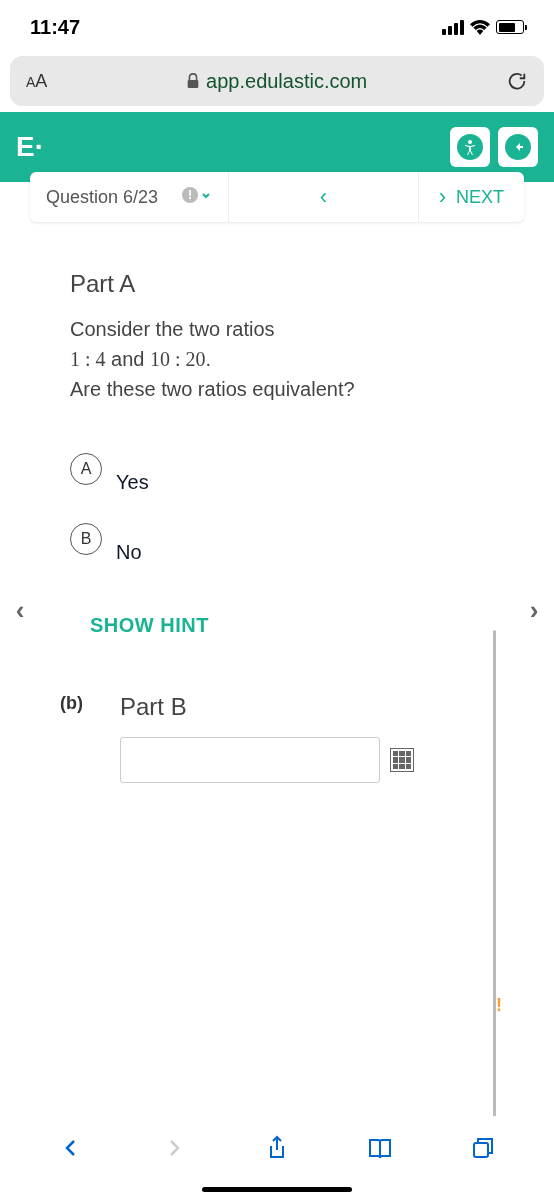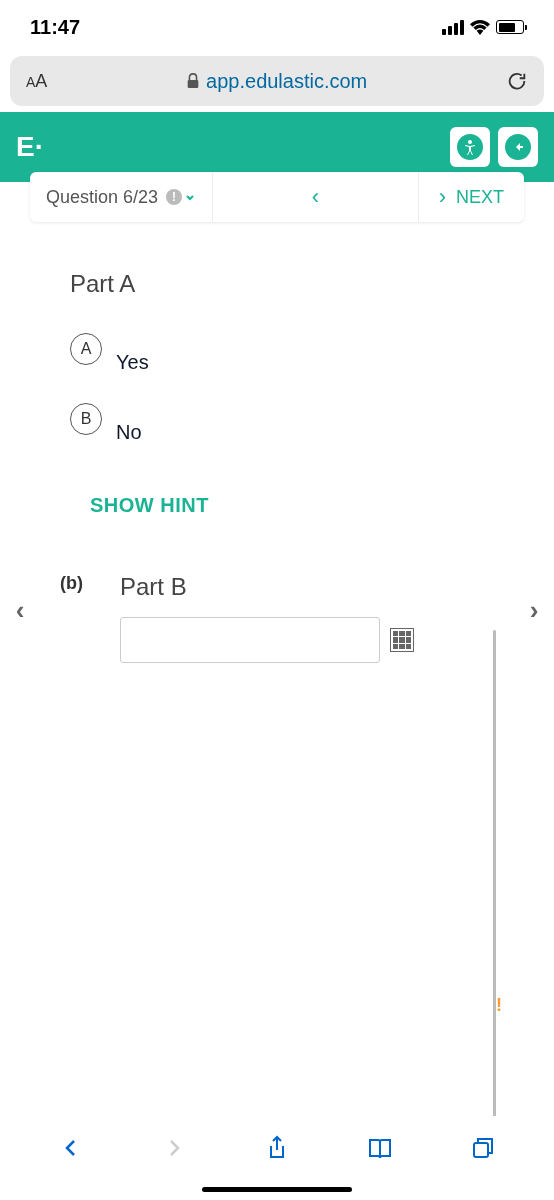--- a/index.html
+++ b/index.html
@@ -12,33 +12,33 @@
     .signal-bar { width: 4px; background: #000; border-radius: 1px; }
     .signal-bar:nth-child(1){height:6px;} .signal-bar:nth-child(2){height:9px;} .signal-bar:nth-child(3){height:12px;} .signal-bar:nth-child(4){height:15px;}
     .wifi-icon { width: 20px; height: 15px; }
     .battery-icon { width: 28px; height: 14px; border: 1.5px solid #000; border-radius: 3px; position: relative; display: flex; align-items: center; padding: 1.5px; }
     .battery-icon::after { content:''; position:absolute; right:-4px; top:4px; width:2.5px; height:5px; background:#000; border-radius:0 1px 1px 0; }
     .battery-fill { width: 70%; height: 100%; background: #000; border-radius: 1px; }
     
     .url-bar { background: #e8e8e8; border-radius: 12px; margin: 6px 10px; height: 50px; display: flex; align-items: center; padding: 0 16px; gap: 23px; }
     .url-aa { font-size: 18px; color: #333; }
     .url-aa-small { font-size: 14px; }
-    .url-center { flex: 1; display: flex; align-items: center; justify-content: center; gap: 6px; color: #0369a1; font-size: 20px; }
+    .url-center { flex: 1; display: flex; align-items: center; justify-content: center; gap: 6px; color: #14532d; font-size: 20px; }
     .lock-icon { width: 14px; height: 16px; }
     .refresh-icon { width: 22px; height: 22px; }
     
     .app-header { background: #1ab394; height: 70px; display: flex; align-items: center; justify-content: space-between; padding: 0 16px; }
     .app-logo { color: #fff; font-size: 28px; font-weight: 700; }
     .app-header-right { display: flex; gap: 8px; }
     .header-btn { width: 40px; height: 40px; background: #fff; border-radius: 6px; display: flex; align-items: center; justify-content: center; }
     .accessibility-icon { width: 26px; height: 26px; background: #1ab394; border-radius: 50%; display: flex; align-items: center; justify-content: center; }
     .back-circle { width: 26px; height: 26px; background: #1ab394; border-radius: 50%; display: flex; align-items: center; justify-content: center; }
     
     .question-nav { background: #fff; margin: -10px 30px 0; border-radius: 6px; box-shadow: 0 1px 3px rgba(0,0,0,0.1); height: 50px; display: flex; align-items: center; position: relative; z-index: 2; }
-    .question-label { padding: 0 16px; color: #555; font-size: 18px; display: flex; align-items: center; gap: 8px; }
+    .question-label { padding: 0 16px; color: #555; font-size: 18px; display: flex; align-items: flex-start; gap: 24px; }
     .info-dropdown { color: #999; display: flex; align-items: center; gap: 2px; }
     .nav-prev { flex: 1; display: flex; justify-content: center; color: #1ab394; font-size: 22px; font-weight: 300; border-left: 1px solid #eee; height: 100%; align-items: center; }
     .nav-next { display: flex; align-items: center; gap: 10px; color: #1ab394; font-size: 18px; padding: 0 20px; border-left: 1px solid #eee; height: 100%; }
     .nav-chevron { font-size: 22px; font-weight: 300; }
     
     .content-area { position: absolute; top: 250px; left: 0; right: 0; bottom: 84px; }
     .question-content { padding: 20px 60px 0 70px; }
     .part-title { font-size: 24px; color: #444; margin-bottom: 16px; }
     .question-text { font-size: 20px; color: #444; line-height: 1.5; margin-bottom: 30px; }
     .ratio-val { font-family: 'Times New Roman', serif; }
@@ -146,20 +146,25 @@
   </div>
   <div class="nav-next">
     <span class="nav-chevron">›</span>
     <span>NEXT</span>
   </div>
 </div>
 
 <div class="content-area">
   <div class="question-content">
     <div class="part-title">Part A</div>
+    <div class="question-text">
+      <span>Consider the two ratios</span><br>
+      <span class="ratio-val">1 : 4</span><span> and </span><span class="ratio-val">10 : 20</span><span>.</span><br>
+      <span>Are these two ratios equivalent?</span>
+    </div>
     <div class="options">
       <div class="option">
         <div class="option-letter">A</div>
         <div class="option-text">Yes</div>
       </div>
       <div class="option">
         <div class="option-letter">B</div>
         <div class="option-text">No</div>
       </div>
     </div>

